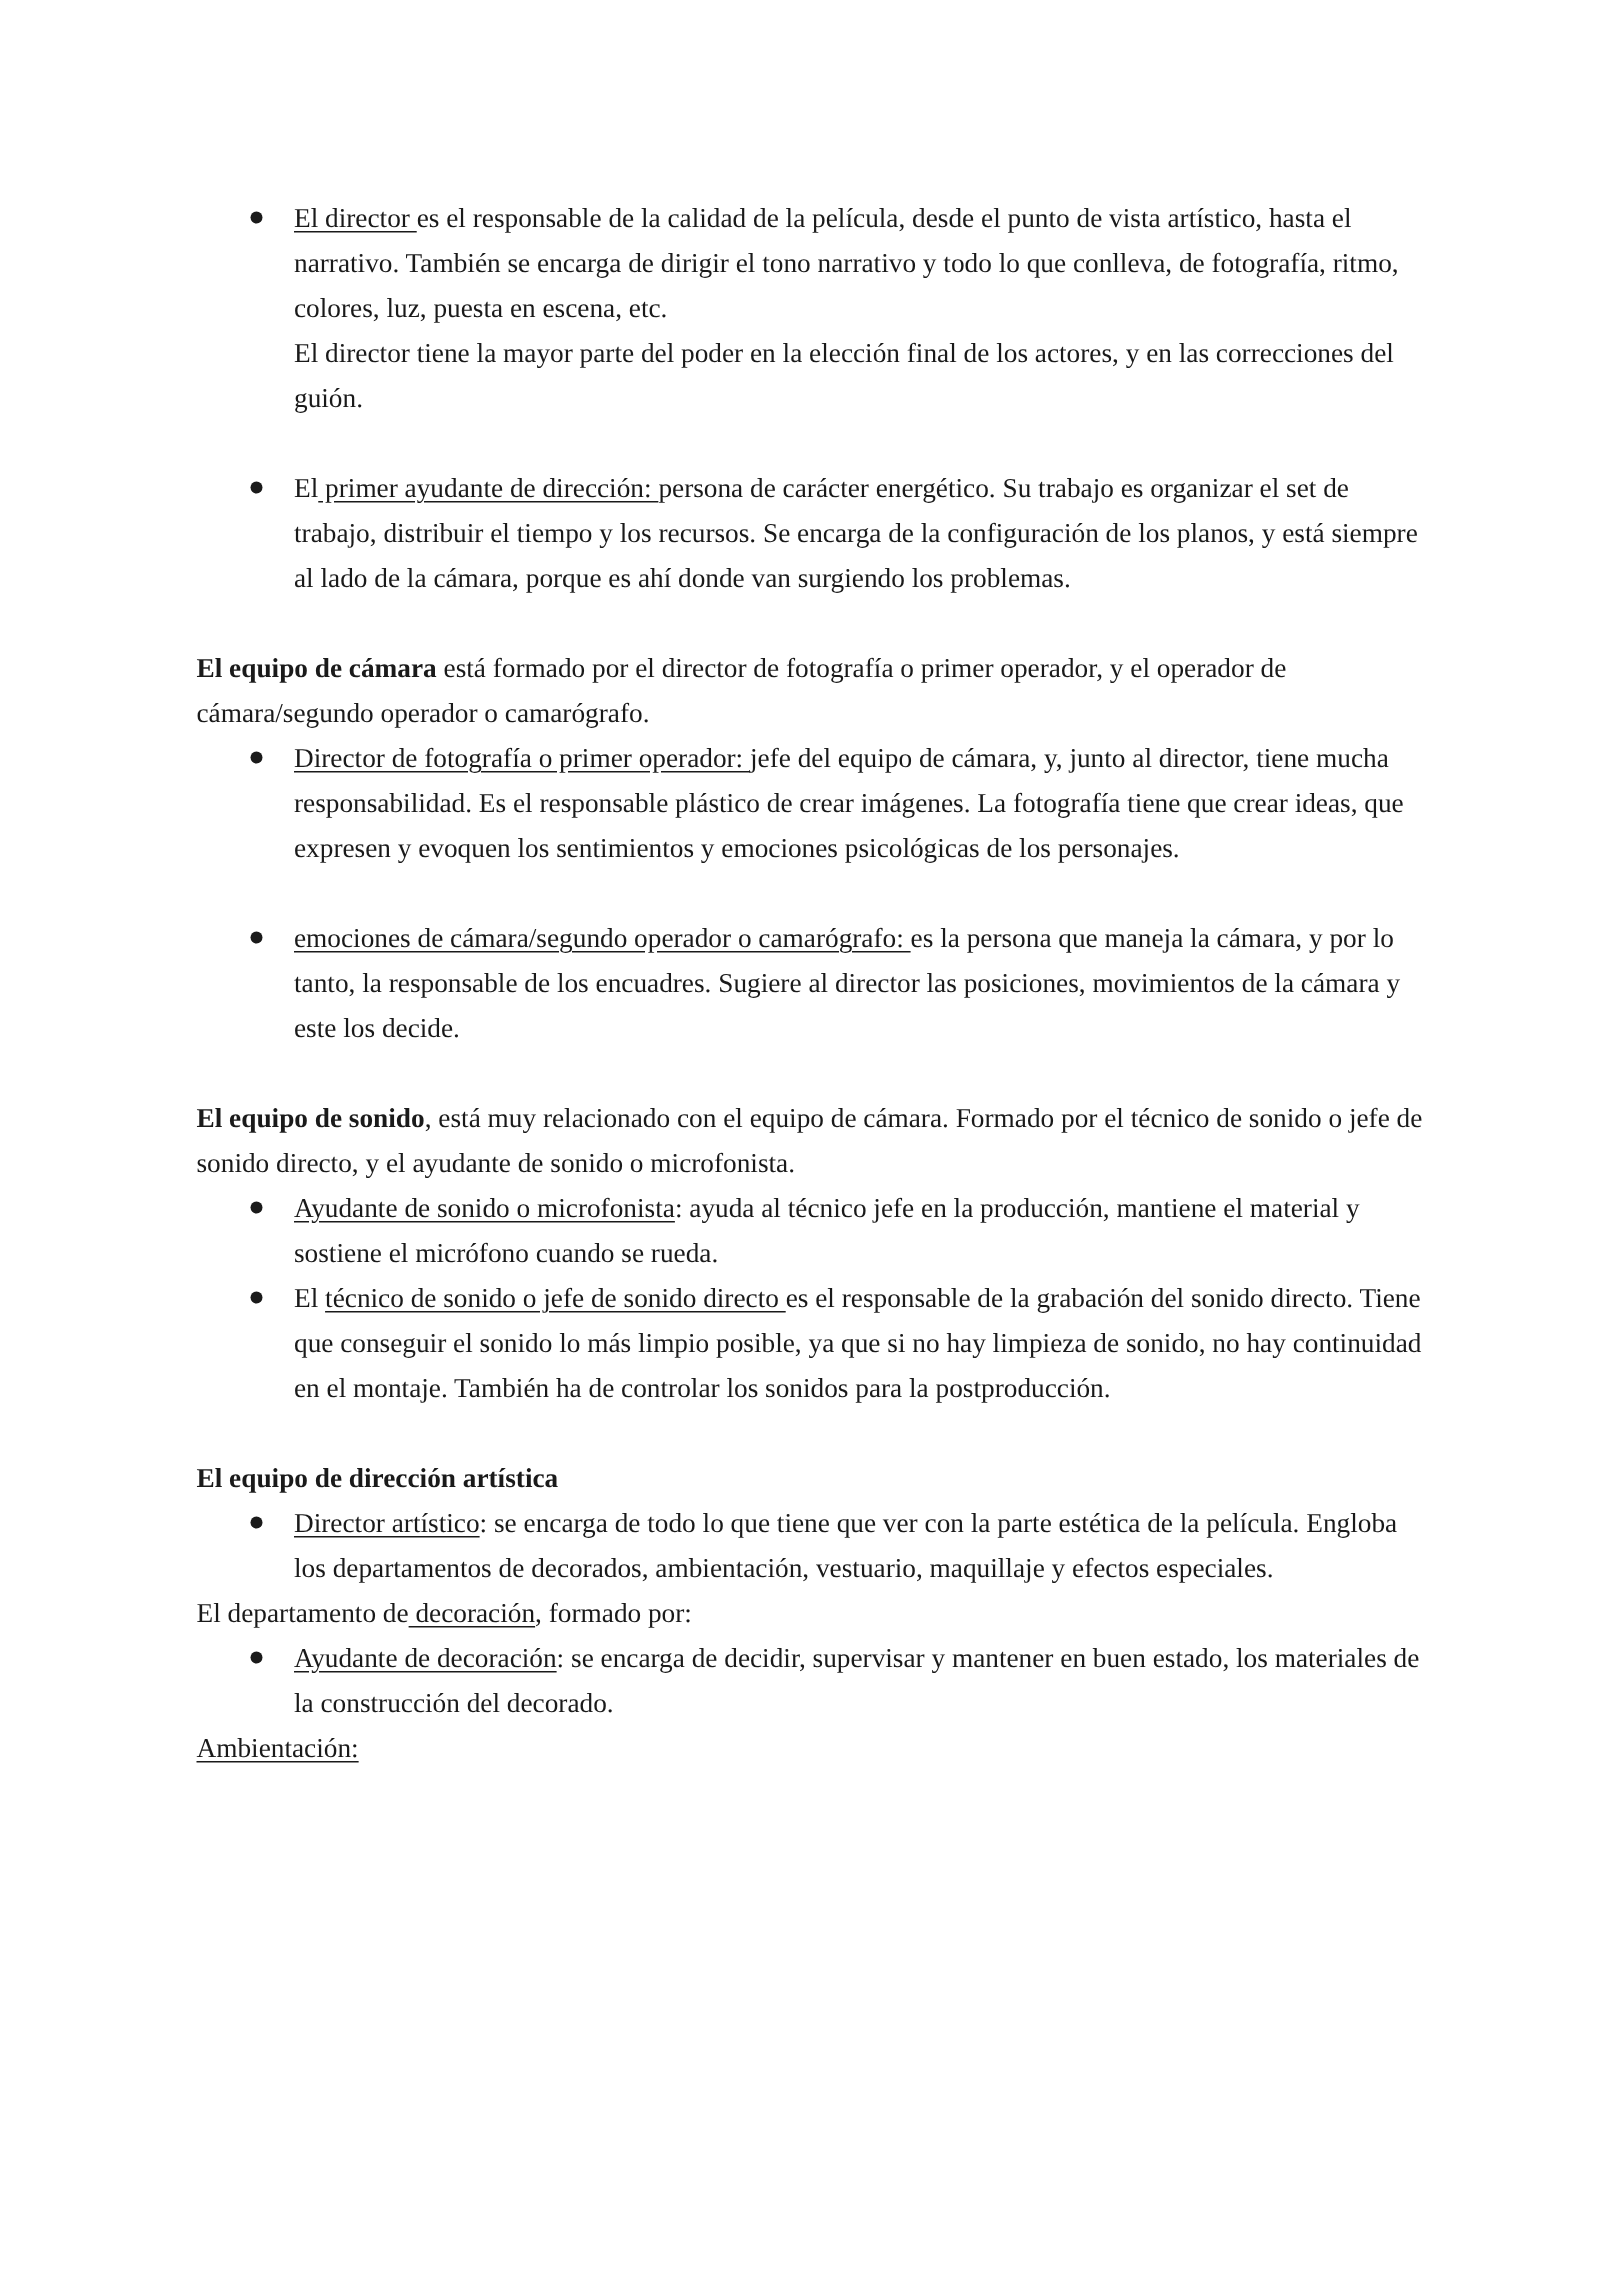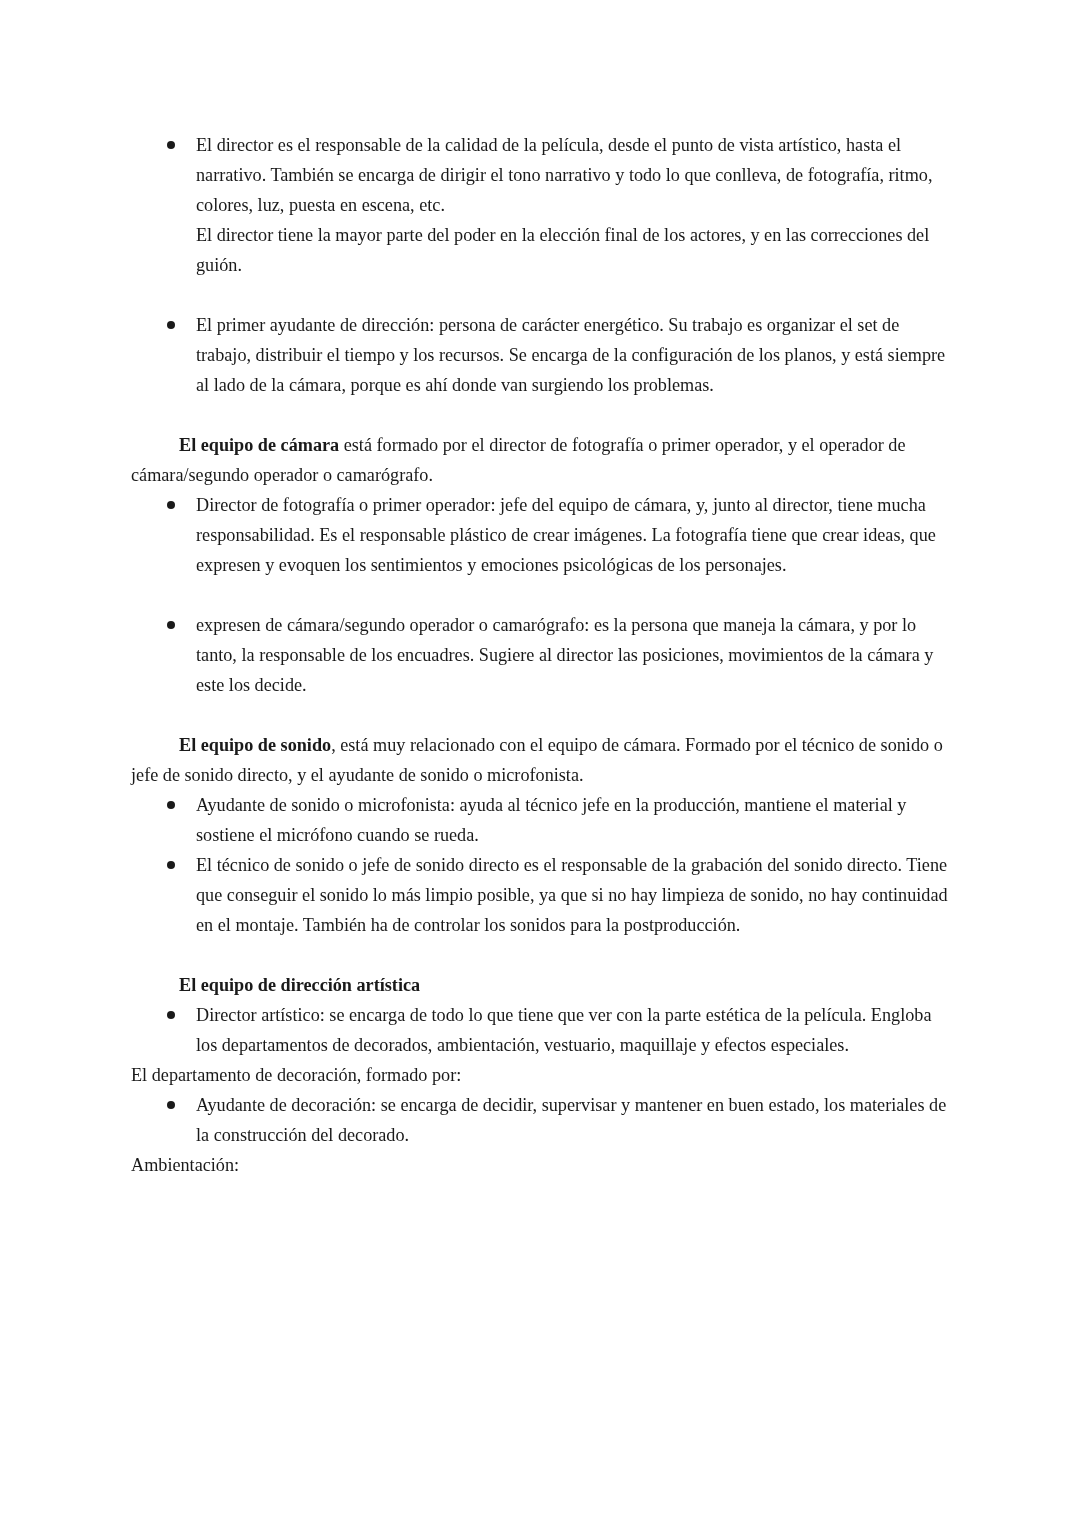--- a/index.html
+++ b/index.html
@@ -3,22 +3,22 @@
 <meta charset="utf-8">
 <style>
   html, body { margin: 0; padding: 0; background: #ffffff; }
   body {
     width: 1080px; height: 1525px; position: relative; overflow: hidden;
     font-family: "Liberation Serif", "DejaVu Serif", serif;
     color: #1a1a1a; font-size: 18.2px; line-height: 30px;
   }
   .page { position: absolute; left: 131px; top: 130px; width: 820px; }
   p { margin: 0; }
-  .u { text-underline-offset: 3px; }
-  .b { font-weight: bold; margin-left: 48px; }
+  .u { text-decoration: underline; text-underline-offset: 3px; }
+  .b { font-weight: bold; }
   ul { list-style: none; margin: 0; padding: 0; }
   li { position: relative; padding-left: 65px; }
   li .bullet {
     position: absolute; left: 36px; top: 11px; width: 8px; height: 8px;
     border-radius: 50%; background: #1a1a1a;
   }
   .gap { height: 30px; }
 </style>
 </head>
 <body>
@@ -42,21 +42,21 @@
 
   <p><span class="b">El equipo de cámara</span><span> está formado por el director de fotografía o primer operador, y el operador de cámara/segundo operador o camarógrafo.</span></p>
   <ul>
     <li>
       <span class="bullet"></span>
       <p><span class="u">Director de fotografía o primer operador: </span><span>jefe del equipo de cámara, y, junto al director, tiene mucha responsabilidad. Es el responsable plástico de crear imágenes. La fotografía tiene que crear ideas, que expresen y evoquen los sentimientos y emociones psicológicas de los personajes.</span></p>
     </li>
     <div class="gap"></div>
     <li>
       <span class="bullet"></span>
-      <p><span class="u">expresen de cámara/segundo operador o camarógrafo: </span><span>es la persona que maneja la cámara, y por lo tanto, la responsable de los encuadres. Sugiere al director las posiciones, movimientos de la cámara y este los decide.</span></p>
+      <p><span class="u">emociones de cámara/segundo operador o camarógrafo: </span><span>es la persona que maneja la cámara, y por lo tanto, la responsable de los encuadres. Sugiere al director las posiciones, movimientos de la cámara y este los decide.</span></p>
     </li>
   </ul>
 
   <div class="gap"></div>
 
   <p><span class="b">El equipo de sonido</span><span>, está muy relacionado con el equipo de cámara. Formado por el técnico de sonido o jefe de sonido directo, y el ayudante de sonido o microfonista.</span></p>
   <ul>
     <li>
       <span class="bullet"></span>
       <p><span class="u">Ayudante de sonido o microfonista</span><span>: ayuda al técnico jefe en la producción, mantiene el material y sostiene el micrófono cuando se rueda.</span></p>

